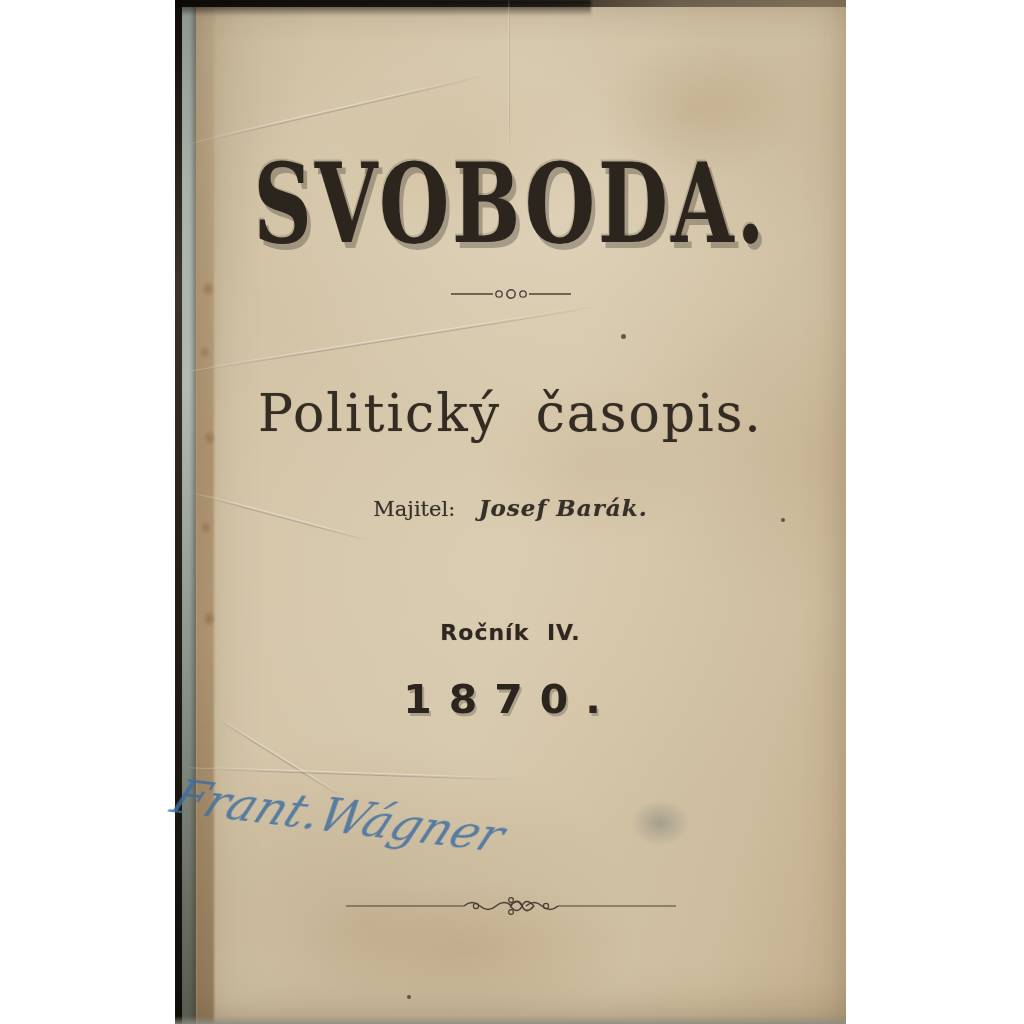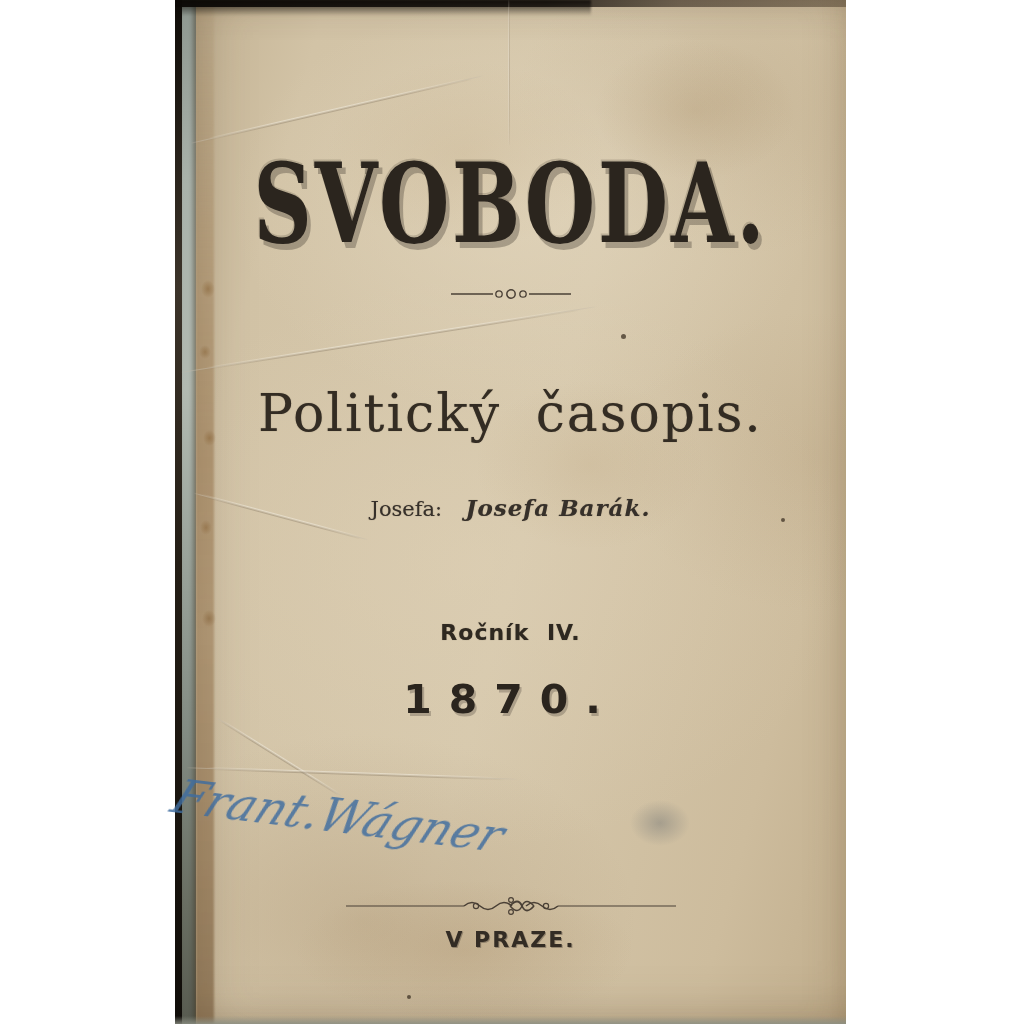--- a/index.html
+++ b/index.html
@@ -226,23 +226,23 @@
         <line x1="78" y1="8" x2="120" y2="8" stroke="#4a4036" stroke-width="1.4"></line>
         <circle cx="48" cy="8" r="3.2" fill="none" stroke="#4a4036" stroke-width="1.3"></circle>
         <circle cx="60" cy="8" r="4.2" fill="none" stroke="#4a4036" stroke-width="1.5"></circle>
         <circle cx="72" cy="8" r="3.2" fill="none" stroke="#4a4036" stroke-width="1.3"></circle>
       </svg>
     </div>
 
     <div class="print subtitle">Politický časopis.</div>
 
     <div class="print owner-line">
-      <span>Josefa:</span>
+      <span>Majitel:</span>
       <span style="display:inline-block; width:10px;"></span>
-      <span class="owner-name">Josefa Barák.</span>
+      <span class="owner-name">Josef Barák.</span>
     </div>
 
     <div class="print volume">Ročník IV.</div>
 
     <div class="print big-year">1870.</div>
 
     <div class="ornament" style="top:894px;">
       <svg width="330" height="24" viewBox="0 0 330 24">
         <line x1="0" y1="12" x2="118" y2="12" stroke="#4a4036" stroke-width="1.2"></line>
         <line x1="212" y1="12" x2="330" y2="12" stroke="#4a4036" stroke-width="1.2"></line>
@@ -250,17 +250,16 @@
         <path d="M164 12 q8 -9 12 0 q4 9 12 0" fill="none" stroke="#4a4036" stroke-width="1.8"></path>
         <path d="M164 12 q8 9 12 0 q4 -9 12 0" fill="none" stroke="#4a4036" stroke-width="1.4"></path>
         <path d="M180 12 q8 -7 16 0 q8 7 16 0" fill="none" stroke="#4a4036" stroke-width="1.6"></path>
         <circle cx="165" cy="6" r="2.4" fill="none" stroke="#4a4036" stroke-width="1.2"></circle>
         <circle cx="165" cy="18" r="2.4" fill="none" stroke="#4a4036" stroke-width="1.2"></circle>
         <circle cx="130" cy="12" r="2.6" fill="none" stroke="#4a4036" stroke-width="1.2"></circle>
         <circle cx="200" cy="12" r="2.6" fill="none" stroke="#4a4036" stroke-width="1.2"></circle>
       </svg>
     </div>
 
-    <div class="print place">V PRAZE.</div>
   </div>
 
   <div class="signature">Frant.Wágner</div>
 </div>
 
 </body></html>

